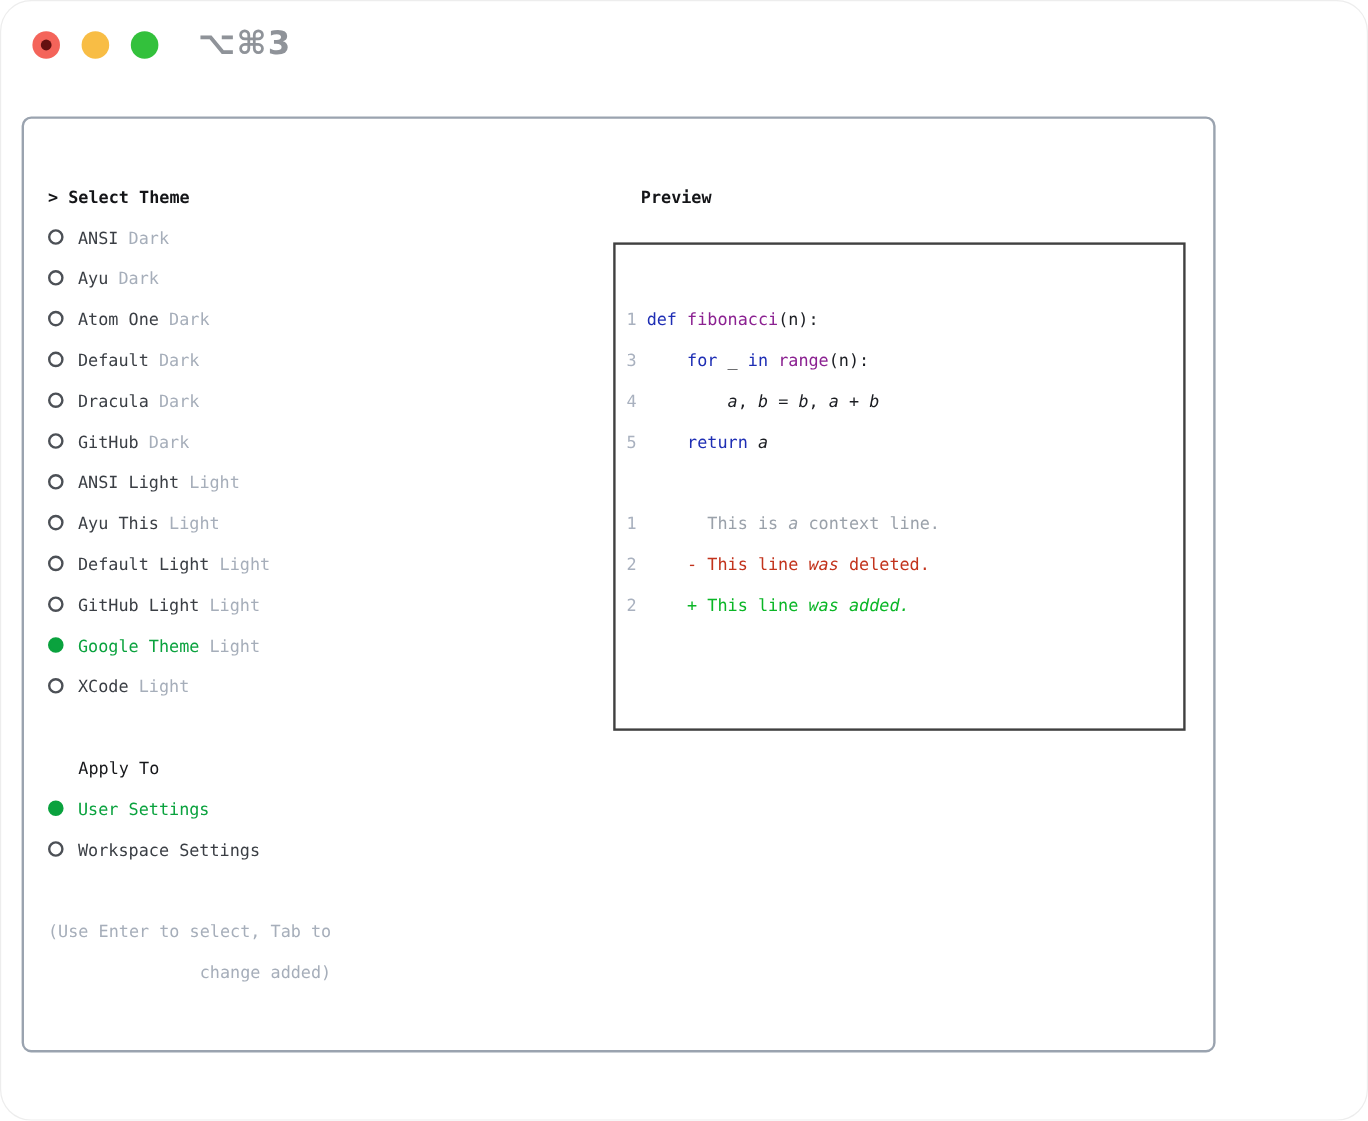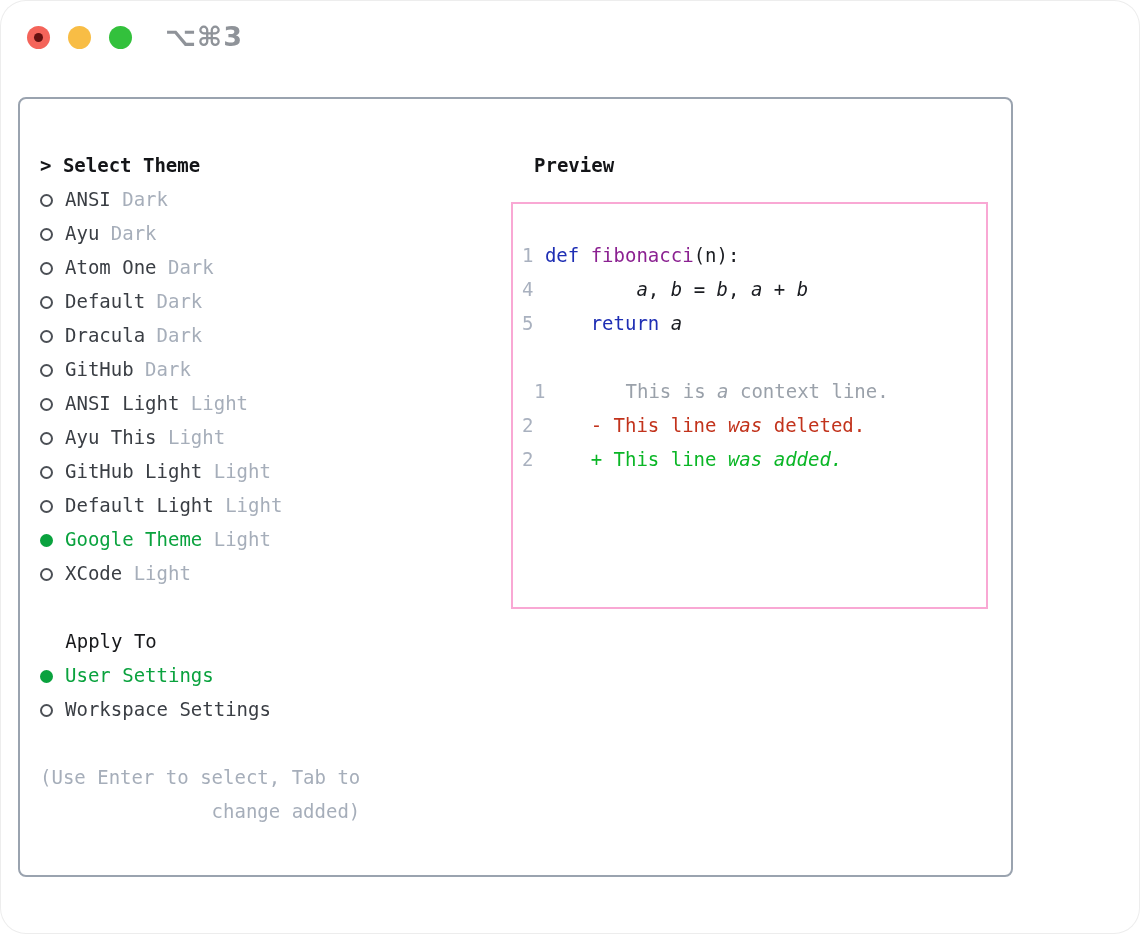--- a/index.html
+++ b/index.html
@@ -35,49 +35,49 @@
   .shortcut{
     position:absolute;left:165px;top:21px;
     font-family:"DejaVu Sans","Liberation Sans",sans-serif;
     font-size:27px;font-weight:bold;color:#8f9399;letter-spacing:1px;
   }
   
   .panel{
     position:absolute;left:18px;top:97px;width:995px;height:780px;
     border:2px solid #9aa3af;border-radius:8px;box-sizing:border-box;background:#fff;
   }
-  .row{height:34px;line-height:34px;font-size:19px;white-space:pre;}
+  .row{height:34px;line-height:34px;font-size:14px;white-space:pre;}
   .left-col{position:absolute;left:20px;top:49px;}
   .title-row{font-weight:bold;color:#141518;}
   .bullet{
     display:inline-block;width:13px;height:13px;border-radius:50%;
     border:2.5px solid #4c5056;box-sizing:border-box;margin-right:12px;
     vertical-align:-1px;
   }
   .bullet.sel{background:var(--green);border-color:var(--green);}
   .opt-name{color:var(--textdark);}
   .opt-name.sel{color:var(--green);}
   .variant{color:var(--muted);}
   .apply-title{color:#17181b;padding-left:25.3px;}
   .hint{color:var(--muted);text-align:right;}
   
   .right-col{position:absolute;left:482px;top:49px;}
   .preview-title{font-weight:bold;color:#141518;margin-left:32px;}
   .preview-box{
     position:absolute;left:9px;top:54px;width:477px;height:407px;
-    border:2px solid #f9a8d4;box-sizing:border-box;background:#fff;
-    padding:34px 0 0 9px;overflow:hidden;
+    border:2px solid #404040;box-sizing:border-box;background:#fff;
+    padding:46px 0 0 9px;overflow:hidden;
   }
   .code-row{color:var(--code);}
   .lnum{color:var(--lnum);}
   .c-kw{color:var(--kw);}
   .c-fn{color:var(--fn);}
   .c-num{color:var(--num);}
   .ital{font-style:italic;}
-  .diff-ctx{color:var(--ctx);margin-left:12px;}
+  .diff-ctx{color:var(--ctx);}
   .diff-del{color:var(--del);}
   .diff-add{color:var(--add);}
 </style>
 </head>
 <body>
 
 <div class="window">
 
   <div class="titlebar">
     <span class="light light-red">
@@ -94,22 +94,22 @@
       <div class="row title-row"><span>&gt;</span><span> </span><span>Select Theme</span></div>
       <div id="theme-rows">
           <div class="row option"><span class="bullet"></span><span class="opt-name">ANSI</span><span class="variant"> Dark</span></div>
           <div class="row option"><span class="bullet"></span><span class="opt-name">Ayu</span><span class="variant"> Dark</span></div>
           <div class="row option"><span class="bullet"></span><span class="opt-name">Atom One</span><span class="variant"> Dark</span></div>
           <div class="row option"><span class="bullet"></span><span class="opt-name">Default</span><span class="variant"> Dark</span></div>
           <div class="row option"><span class="bullet"></span><span class="opt-name">Dracula</span><span class="variant"> Dark</span></div>
           <div class="row option"><span class="bullet"></span><span class="opt-name">GitHub</span><span class="variant"> Dark</span></div>
           <div class="row option"><span class="bullet"></span><span class="opt-name">ANSI Light</span><span class="variant"> Light</span></div>
           <div class="row option"><span class="bullet"></span><span class="opt-name">Ayu This</span><span class="variant"> Light</span></div>
+          <div class="row option"><span class="bullet"></span><span class="opt-name">Default Light</span><span class="variant"> Light</span></div>
           <div class="row option"><span class="bullet"></span><span class="opt-name">GitHub Light</span><span class="variant"> Light</span></div>
-          <div class="row option"><span class="bullet"></span><span class="opt-name">Default Light</span><span class="variant"> Light</span></div>
           <div class="row option"><span class="bullet sel"></span><span class="opt-name sel">Google Theme</span><span class="variant"> Light</span></div>
           <div class="row option"><span class="bullet"></span><span class="opt-name">XCode</span><span class="variant"> Light</span></div>
         </div>
       <div class="row"> </div>
       <div class="row apply-title">Apply To</div>
       <div id="apply-rows">
           <div class="row option"><span class="bullet sel"></span><span class="opt-name sel">User Settings</span></div>
           <div class="row option"><span class="bullet"></span><span class="opt-name">Workspace Settings</span></div>
         </div>
       <div class="row"> </div>
@@ -117,20 +117,21 @@
         <div class="row">(Use Enter to select, Tab to</div>
         <div class="row">change added)</div>
       </div>
     </div>
 
     <div class="right-col">
       <div class="row preview-title">Preview</div>
       <div class="preview-box">
         <div id="code-lines">
             <div class="row code-row"><span class="lnum">1 </span><span class="c-kw">def</span><span> </span><span class="c-fn">fibonacci</span><span>(n):</span></div>
+            <div class="row code-row"><span class="lnum">3 </span><span>    </span><span class="c-kw">for</span><span> _ </span><span class="c-kw">in</span><span> </span><span class="c-fn">range</span><span>(n):</span></div>
             <div class="row code-row"><span class="lnum">4 </span><span>        </span><span class=" ital">a</span><span>, </span><span class=" ital">b</span><span> = </span><span class=" ital">b</span><span>, </span><span class=" ital">a</span><span> + </span><span class=" ital">b</span></div>
             <div class="row code-row"><span class="lnum">5 </span><span>    </span><span class="c-kw">return</span><span> </span><span class=" ital">a</span></div>
           </div>
         <div class="row"> </div>
         <div id="diff-lines">
             <div class="row diff-ctx"><span class="lnum">1 </span><span>      This is </span><span class="ital">a</span><span> context line.</span></div>
             <div class="row diff-del"><span class="lnum">2 </span><span>    - This line </span><span class="ital">was</span><span> deleted.</span></div>
             <div class="row diff-add"><span class="lnum">2 </span><span>    + This line </span><span class="ital">was</span><span> </span><span class="ital">added.</span></div>
           </div>
       </div>

